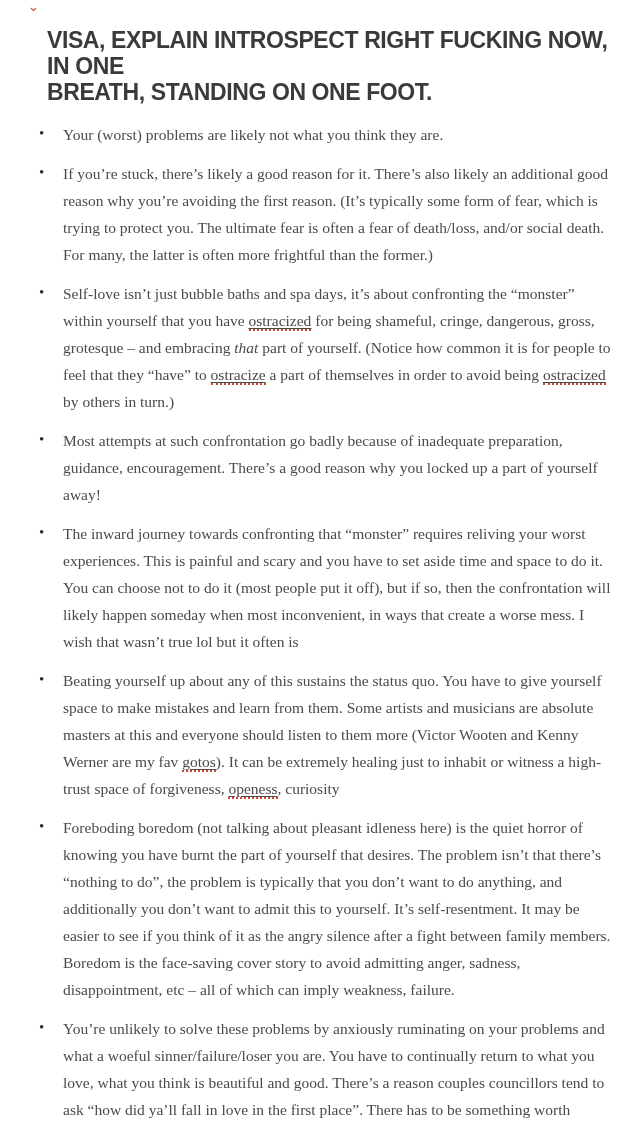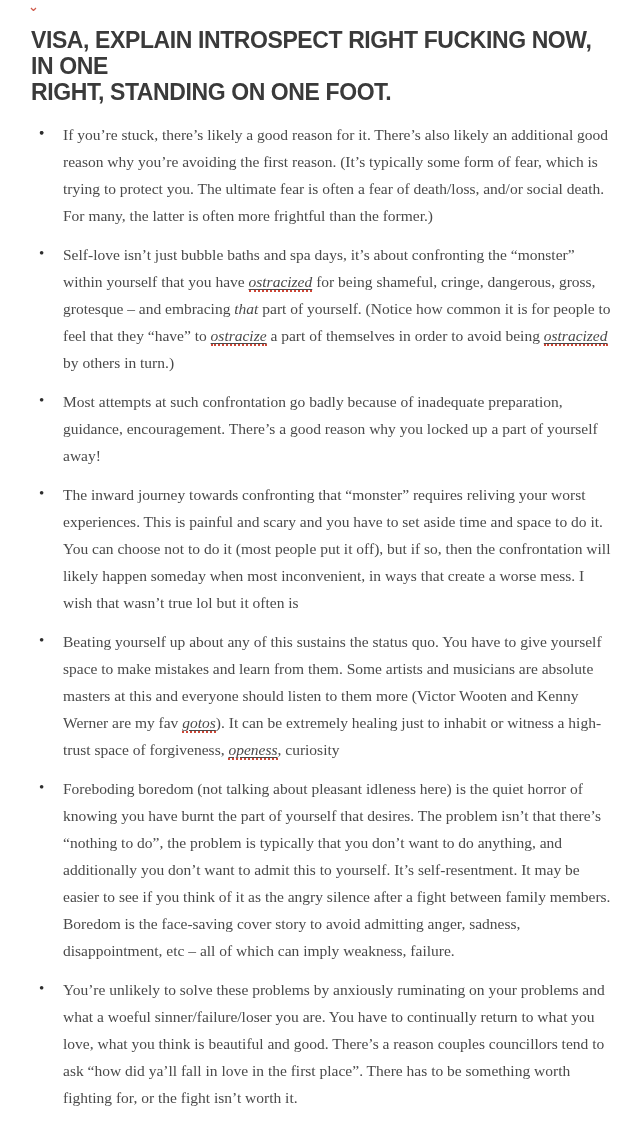--- a/index.html
+++ b/index.html
@@ -26,21 +26,21 @@
     position:absolute;
     top:0px;
     left:28px;
     color:var(--c-mark);
     font-family:"DejaVu Sans", sans-serif;
     font-size:13px;
     line-height:13px;
     font-weight:bold;
   }
   h1.title{
-    margin:0 0 16px 0;
+    margin:0 0 16px 16px;
     font-family:"Liberation Sans", sans-serif;
     font-weight:bold;
     font-size:23px;
     line-height:26px;
     letter-spacing:-0.4px;
     color:var(--c-title);
   }
   ul.bullets{
     list-style:none;
     margin:0;
@@ -61,35 +61,34 @@
     font-size:15px;
     color:#2e2e2e;
   }
   .sic{
     text-decoration:underline;
     text-underline-offset:2px;
     border-bottom:2px dotted var(--c-spell);
     padding-bottom:0px;
     color:inherit;
     cursor:pointer;
-    font-style:italic;
   }
   em.it{}
 </style>
 </head>
 <body>
 
 <div class="page">
   <span class="red-mark">⌄</span>
   <h1 class="title">
     <span>VISA, EXPLAIN INTROSPECT RIGHT FUCKING NOW, IN ONE</span><br>
-    <span>RIGHT, STANDING ON ONE FOOT.</span>
+    <span>BREATH, STANDING ON ONE FOOT.</span>
   </h1>
   <ul class="bullets" id="bullet-list">
-      <li><span class="dot">•</span></li>
+      <li><span class="dot">•</span><span>Your (worst) problems are likely not what you think they are.</span></li>
       <li><span class="dot">•</span><span>If you’re stuck, there’s likely a good reason for it. There’s also likely an additional good reason why you’re avoiding the first reason. (It’s typically some form of fear, which is trying to protect you. The ultimate fear is often a fear of death/loss, and/or social death. For many, the latter is often more frightful than the former.)</span></li>
       <li><span class="dot">•</span><span>Self-love isn’t just bubble baths and spa days, it’s about confronting the “monster” within yourself that you have </span><span class="sic">ostracized</span><span> for being shameful, cringe, dangerous, gross, grotesque – and embracing </span><em class="it">that</em><span> part of yourself. (Notice how common it is for people to feel that they “have” to </span><span class="sic">ostracize</span><span> a part of themselves in order to avoid being </span><span class="sic">ostracized</span><span> by others in turn.)</span></li>
       <li><span class="dot">•</span><span>Most attempts at such confrontation go badly because of inadequate preparation, guidance, encouragement. There’s a good reason why you locked up a part of yourself away!</span></li>
       <li><span class="dot">•</span><span>The inward journey towards confronting that “monster” requires reliving your worst experiences. This is painful and scary and you have to set aside time and space to do it. You can choose not to do it (most people put it off), but if so, then the confrontation will likely happen someday when most inconvenient, in ways that create a worse mess. I wish that wasn’t true lol but it often is</span></li>
       <li><span class="dot">•</span><span>Beating yourself up about any of this sustains the status quo. You have to give yourself space to make mistakes and learn from them. Some artists and musicians are absolute masters at this and everyone should listen to them more (Victor Wooten and Kenny Werner are my fav </span><span class="sic">gotos</span><span>). It can be extremely healing just to inhabit or witness a high-trust space of forgiveness, </span><span class="sic">openess</span><span>, curiosity</span></li>
       <li><span class="dot">•</span><span>Foreboding boredom (not talking about pleasant idleness here) is the quiet horror of knowing you have burnt the part of yourself that desires. The problem isn’t that there’s “nothing to do”, the problem is typically that you don’t want to do anything, and additionally you don’t want to admit this to yourself. It’s self-resentment. It may be easier to see if you think of it as the angry silence after a fight between family members. Boredom is the face-saving cover story to avoid admitting anger, sadness, disappointment, etc – all of which can imply weakness, failure.</span></li>
       <li><span class="dot">•</span><span>You’re unlikely to solve these problems by anxiously ruminating on your problems and what a woeful sinner/failure/loser you are. You have to continually return to what you love, what you think is beautiful and good. There’s a reason couples councillors tend to ask “how did ya’ll fall in love in the first place”. There has to be something worth fighting for, or the fight isn’t worth it.</span></li>
     </ul>
 </div>
 

